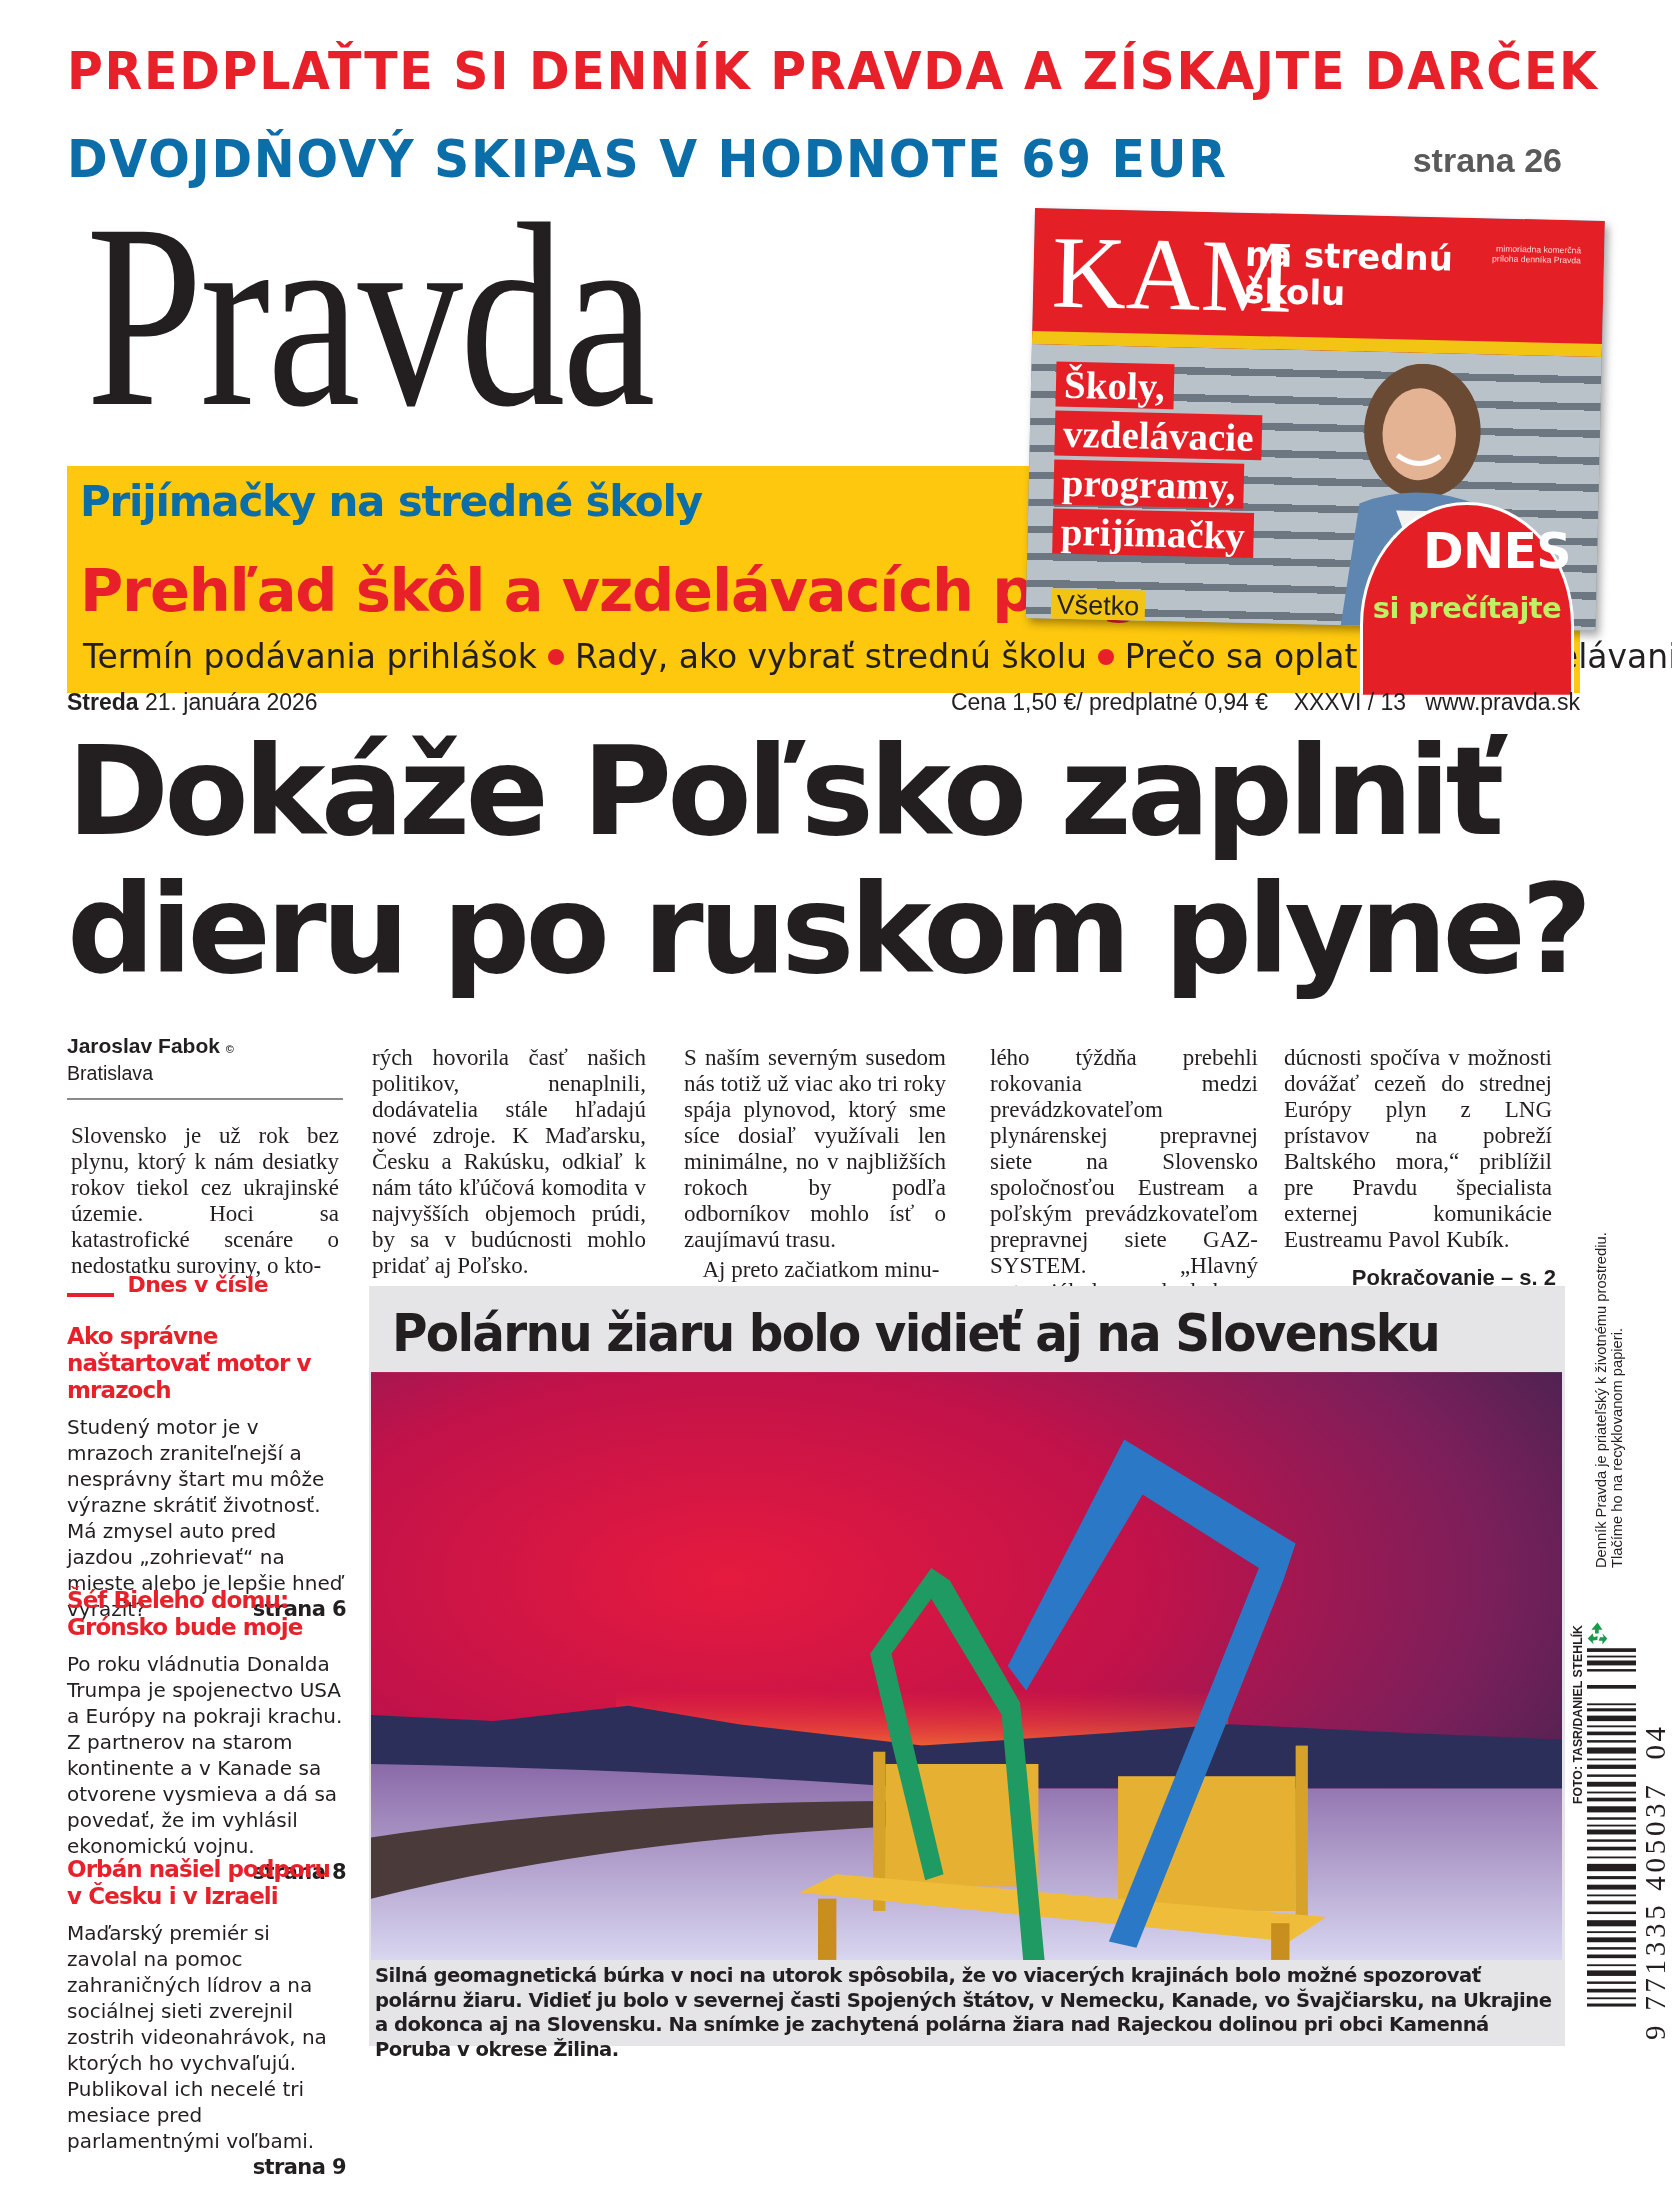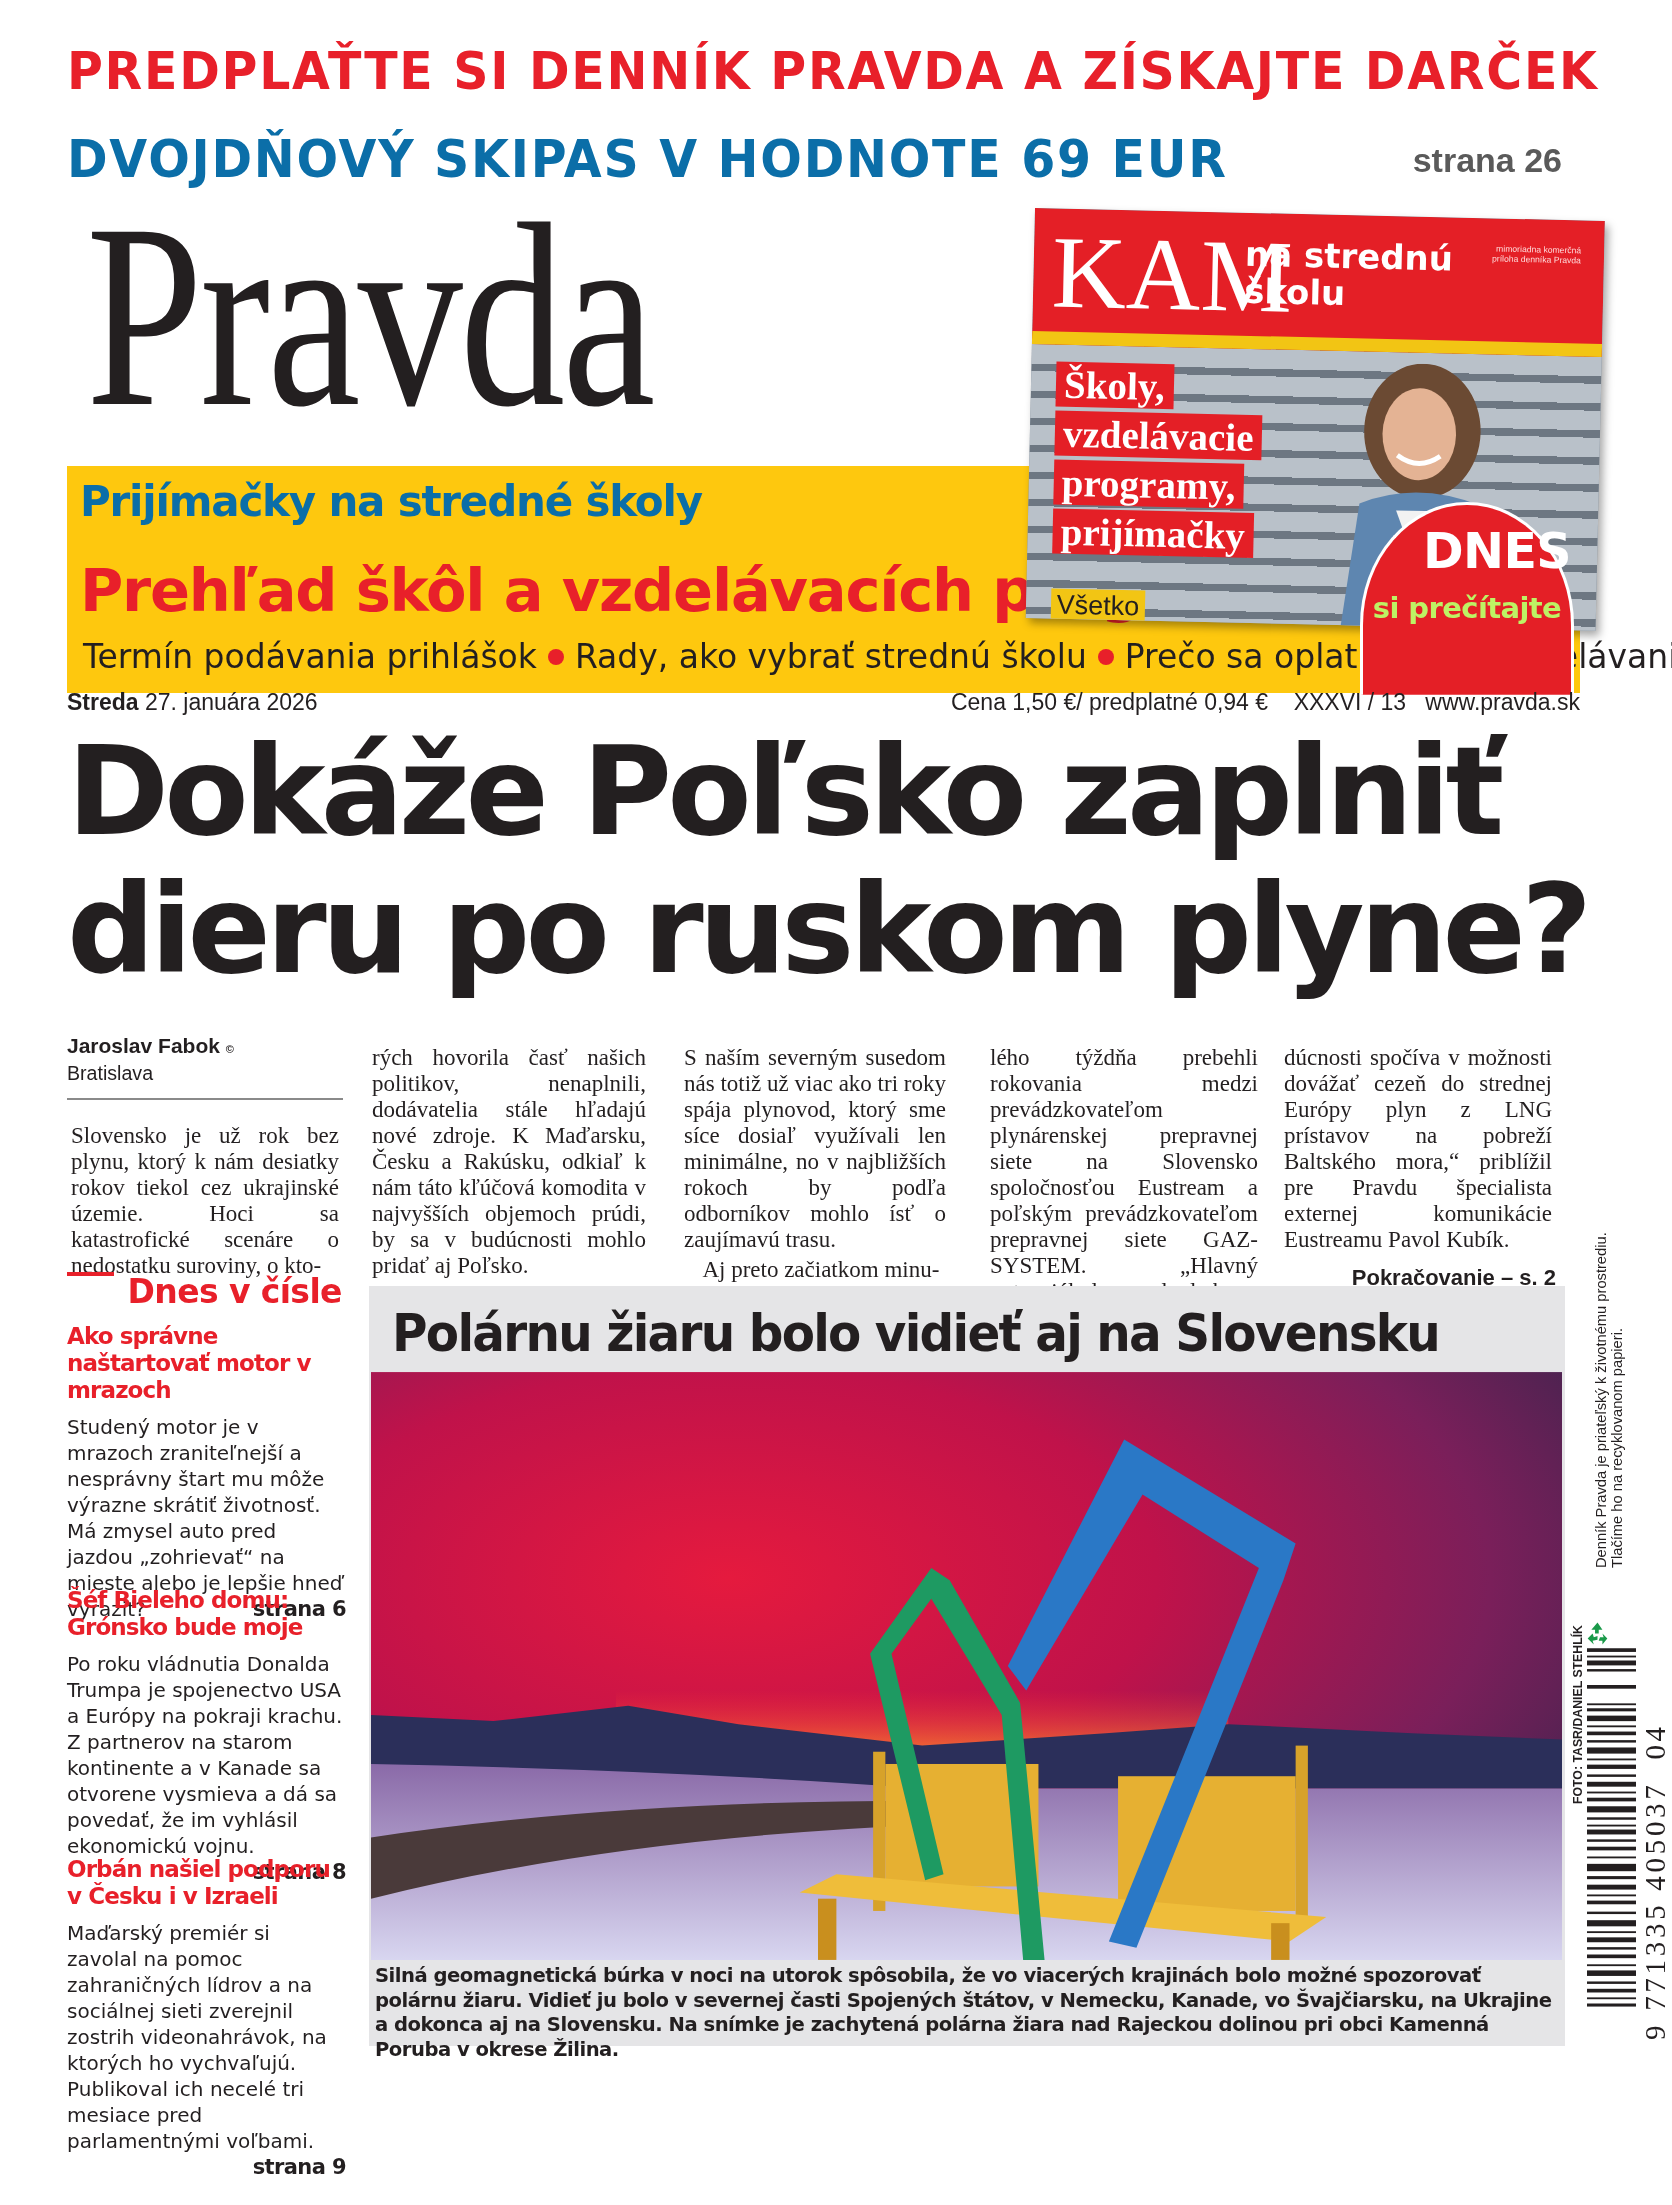--- a/index.html
+++ b/index.html
@@ -54,21 +54,21 @@
   .col p { margin:4px; }
   .col1 { left:67px; top:1119px; width:276px; }
   .col2 { left:368px; width:282px; }
   .col3 { left:680px; width:270px; }
   .col4 { left:986px; width:276px; }
   .col5 { left:1280px; width:276px; }
   .indent { text-indent:18.4px; }
   .cont { font-family:"Liberation Sans", sans-serif; font-weight:bold; text-align:right; font-size:22px; margin-top:12px; }
 
   
-  .side-title { left:67px; top:1272px; font-family:"DejaVu Sans", sans-serif; font-weight:bold; font-size:33px; color:#e8202a; display:flex; align-items:flex-start; gap:13.5px; letter-spacing:-0.6px; }
+  .side-title { left:67px; top:1272px; font-family:"DejaVu Sans", sans-serif; font-weight:bold; font-size:22px; color:#e8202a; display:flex; align-items:flex-end; gap:13.5px; letter-spacing:-0.6px; }
   .side-dash { width:47px; height:4.3px; background:#e8202a; display:inline-block; }
   .side-item { position:absolute; left:67px; width:279px; }
   .side-h { font-family:"DejaVu Sans", sans-serif; font-weight:bold; font-size:23px; line-height:27px; color:#e8202a; letter-spacing:-0.9px; }
   .side-p { font-family:"DejaVu Sans", sans-serif; font-size:20px; line-height:26px; color:#231f20; margin-top:10px; }
   .side-page { font-family:"DejaVu Sans", sans-serif; font-weight:bold; font-size:21px; float:right; letter-spacing:-0.6px; }
 
   
   .photo-box { left:369px; top:1286px; width:1196px; height:760px; background:#e5e5e7; }
   .photo-title { left:392px; top:1304px; font-family:"DejaVu Sans", sans-serif; font-weight:bold; font-size:51px; color:#231f20; white-space:nowrap; letter-spacing:-1.8px; transform:scaleX(0.95); transform-origin:left; }
   .photo { left:371px; top:1372px; width:1191px; height:588px; overflow:hidden; }
@@ -127,21 +127,21 @@
   <div class="cover-vsetko">Všetko</div>
 </div>
 
 <div class="abs dnes">
   <div class="dnes-t1">DNES</div>
   <div class="dnes-t2">si prečítajte</div>
 </div>
 
 <div class="abs dateline">
   <b>Streda</b>
-  <span>27. januára 2026</span>
+  <span>21. januára 2026</span>
 </div>
 <div class="abs priceline">
   <span>Cena 1,50 €/ predplatné 0,94 €</span>&nbsp;&nbsp;&nbsp;
   <span>XXXVI / 13</span>&nbsp;&nbsp;
   <span>www.pravda.sk</span>
 </div>
 
 <div class="abs headline">
   <div>Dokáže Poľsko zaplniť</div>
   <div>dieru po ruskom plyne?</div>

